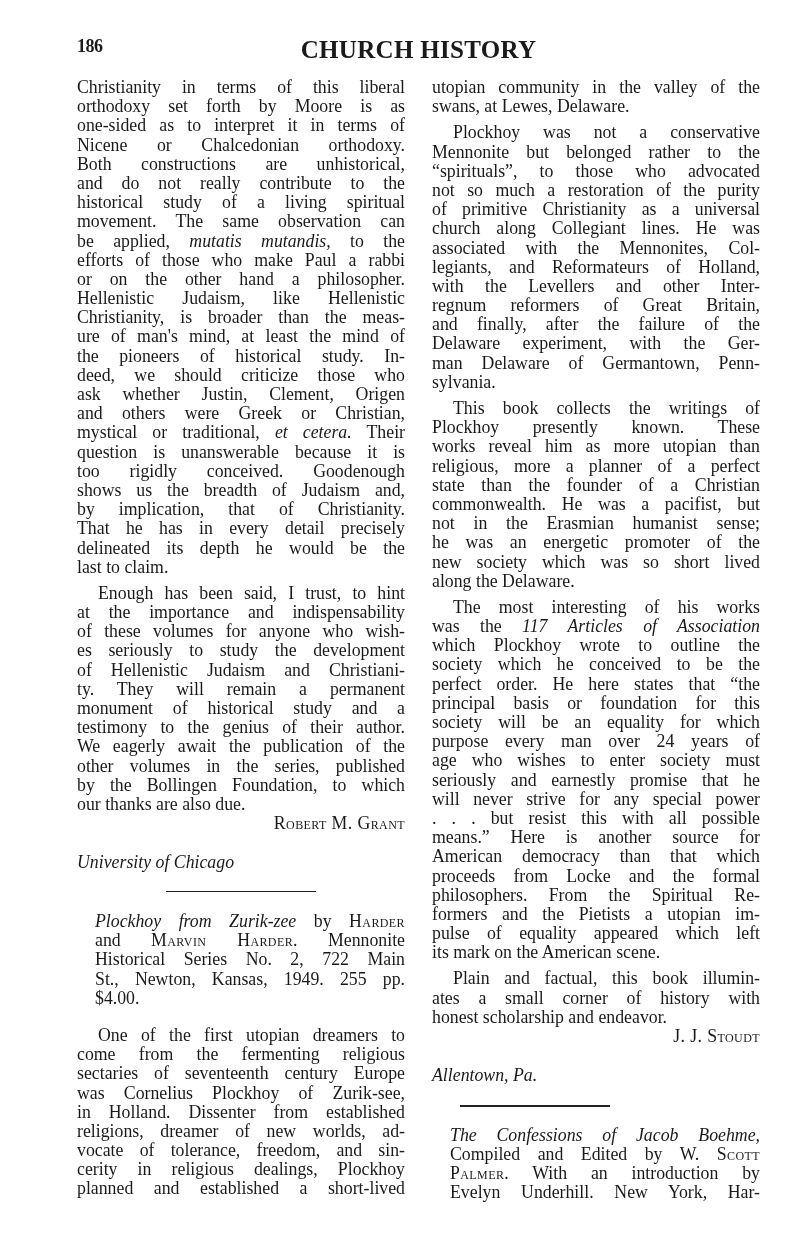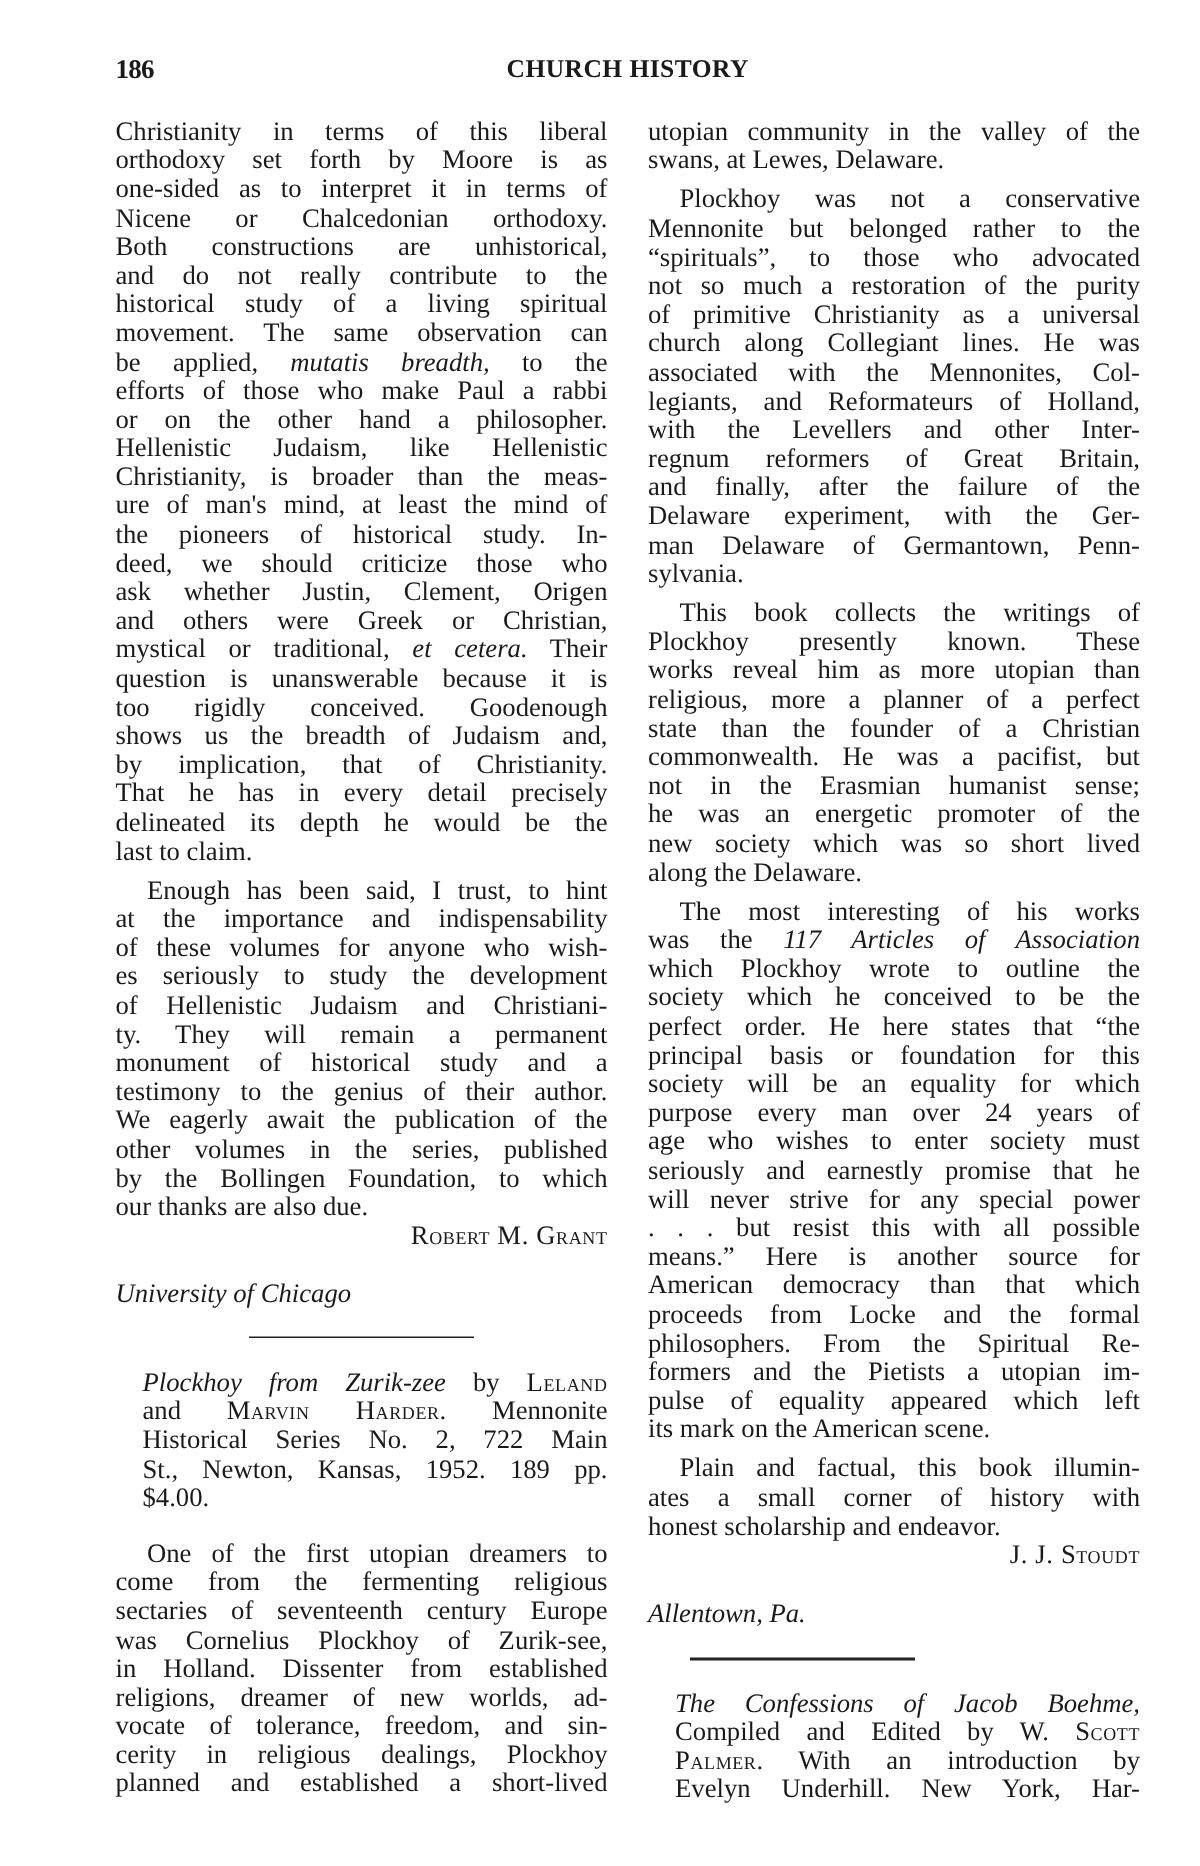--- a/index.html
+++ b/index.html
@@ -3,21 +3,21 @@
 <meta charset="utf-8">
 <style>
   html, body { margin: 0; padding: 0; background: #ffffff; }
   body {
     width: 800px; height: 1244px; position: relative; overflow: hidden;
     font-family: "Liberation Serif", "DejaVu Serif", serif;
     color: #1a1a1a;
   }
   .header { position: absolute; top: 36px; left: 77px; width: 683px; height: 30px; }
   .page-number { position: absolute; left: 0; top: 0; font-size: 18px; font-weight: bold; letter-spacing: -0.5px; }
-  .running-head { position: absolute; left: 0; right: 0; top: 0; text-align: center; font-size: 17px; font-weight: bold; letter-spacing: 0.3px; }
+  .running-head { position: absolute; left: 0; right: 0; top: 0; text-align: center; font-size: 25px; font-weight: bold; letter-spacing: 0.3px; }
   .column { position: absolute; top: 78px; width: 328px; }
   .col-left { left: 77px; }
   .col-right { left: 432px; }
   .line {
     display: block; font-size: 17.8px; line-height: 19.2px; height: 19.2px;
     white-space: nowrap; text-align: justify; text-align-last: justify;
     overflow: visible;
   }
   .line.last { text-align-last: left; }
   .line.indent { padding-left: 21px; }
@@ -41,21 +41,21 @@
 <div class="column col-left">
   <div>
       <span class="line">Christianity in terms of this liberal</span>
       <span class="line">orthodoxy set forth by Moore is as</span>
       <span class="line">one-sided as to interpret it in terms of</span>
       <span class="line">Nicene or Chalcedonian orthodoxy.</span>
       <span class="line">Both constructions are unhistorical,</span>
       <span class="line">and do not really contribute to the</span>
       <span class="line">historical study of a living spiritual</span>
       <span class="line">movement. The same observation can</span>
-      <span class="line">be applied, <span class="i">mutatis breadth,</span> to the</span>
+      <span class="line">be applied, <span class="i">mutatis mutandis,</span> to the</span>
       <span class="line">efforts of those who make Paul a rabbi</span>
       <span class="line">or on the other hand a philosopher.</span>
       <span class="line">Hellenistic Judaism, like Hellenistic</span>
       <span class="line">Christianity, is broader than the meas-</span>
       <span class="line">ure of man's mind, at least the mind of</span>
       <span class="line">the pioneers of historical study. In-</span>
       <span class="line">deed, we should criticize those who</span>
       <span class="line">ask whether Justin, Clement, Origen</span>
       <span class="line">and others were Greek or Christian,</span>
       <span class="line">mystical or traditional, <span class="i">et cetera.</span> Their</span>
@@ -79,24 +79,24 @@
       <span class="line">testimony to the genius of their author.</span>
       <span class="line">We eagerly await the publication of the</span>
       <span class="line">other volumes in the series, published</span>
       <span class="line">by the Bollingen Foundation, to which</span>
       <span class="line last">our thanks are also due.</span>
     </div>
   <span class="line right sc">Robert M. Grant</span>
   <span class="line left i">University of Chicago</span>
   <span class="rule"></span>
   <div class="review-head">
-      <span class="line"><span class="i">Plockhoy from Zurik-zee</span> by <span class="sc">Leland</span></span>
+      <span class="line"><span class="i">Plockhoy from Zurik-zee</span> by <span class="sc">Harder</span></span>
       <span class="line">and <span class="sc">Marvin Harder</span>. Mennonite</span>
       <span class="line">Historical Series No. 2, 722 Main</span>
-      <span class="line">St., Newton, Kansas, 1952. 189 pp.</span>
+      <span class="line">St., Newton, Kansas, 1949. 255 pp.</span>
       <span class="line last">$4.00.</span>
     </div>
   <div class="para-gap" style="height:18px"></div>
   <div>
       <span class="line indent">One of the first utopian dreamers to</span>
       <span class="line">come from the fermenting religious</span>
       <span class="line">sectaries of seventeenth century Europe</span>
       <span class="line">was Cornelius Plockhoy of Zurik-see,</span>
       <span class="line">in Holland. Dissenter from established</span>
       <span class="line">religions, dreamer of new worlds, ad-</span>

